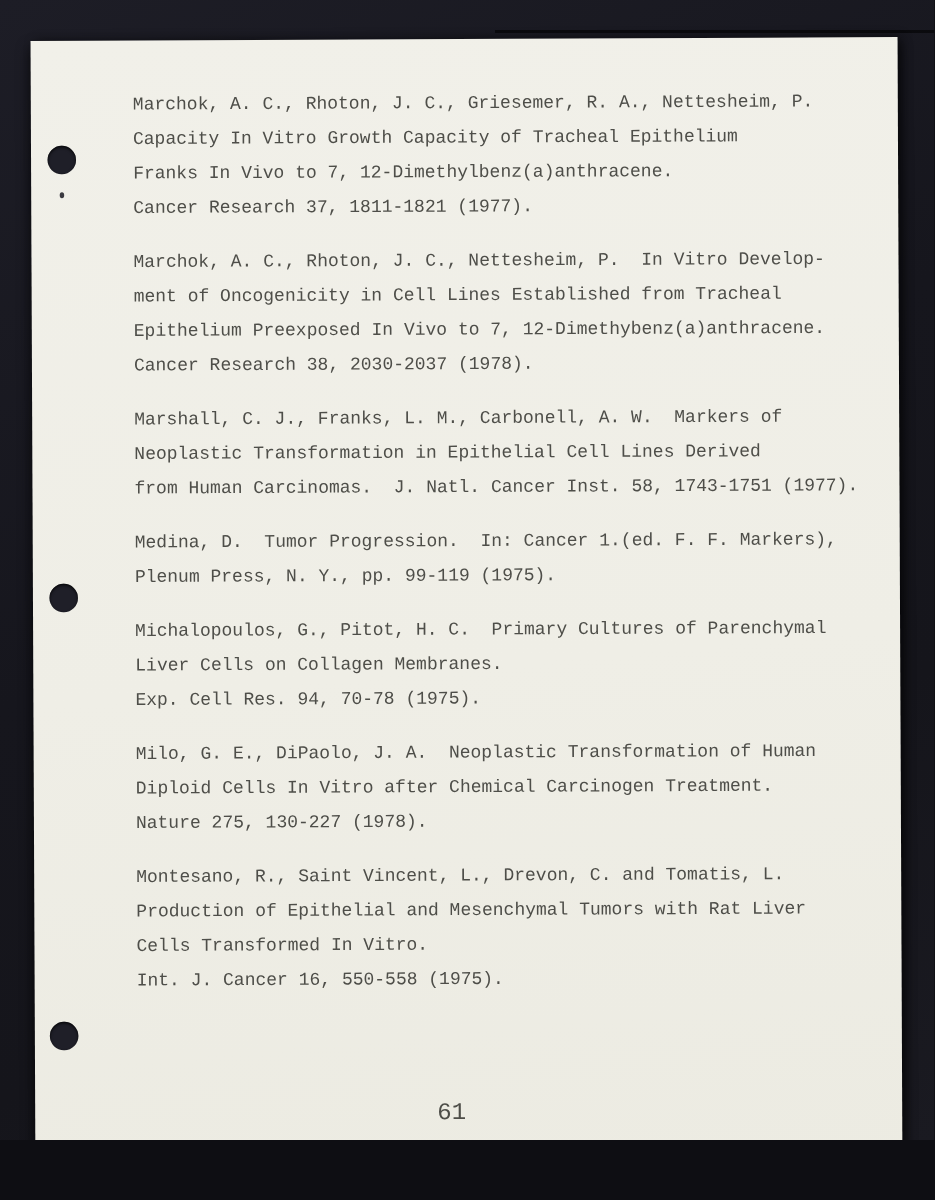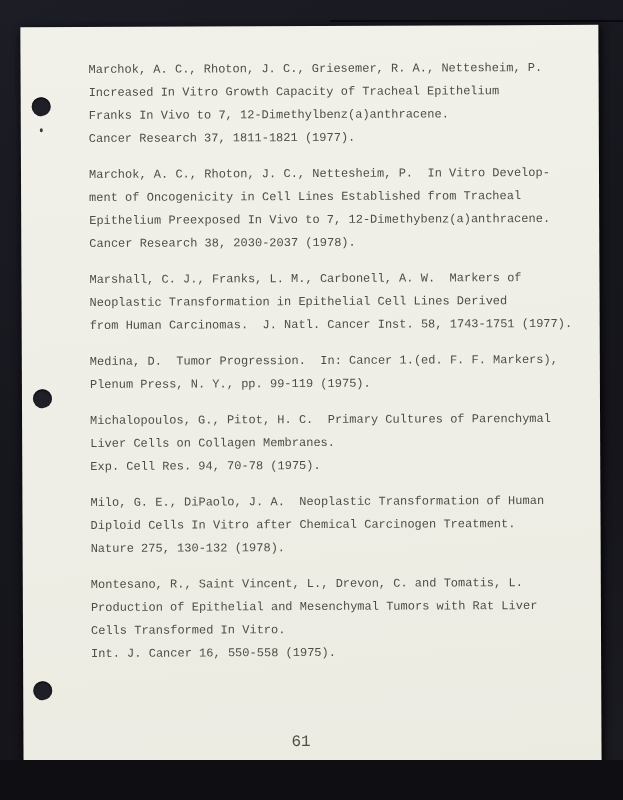--- a/index.html
+++ b/index.html
@@ -77,21 +77,21 @@
 <div class="photo">
   <div class="paper">
     <span class="hole hole-1"></span>
     <span class="hole hole-2"></span>
     <span class="hole hole-3"></span>
     <span class="ink-dot"></span>
 
     <div class="content">
         <div class="ref-block">
           <div class="ref-line"><span>Marchok, A. C., Rhoton, J. C., Griesemer, R. A., Nettesheim, P.</span></div>
-          <div class="ref-line"><span>Increased </span><span class="u">In</span><span> </span><span class="u">Vitro</span><span> Growth Capacity of Tracheal Epithelium</span></div>
+          <div class="ref-line"><span>Capacity </span><span class="u">In</span><span> </span><span class="u">Vitro</span><span> Growth Capacity of Tracheal Epithelium</span></div>
           <div class="ref-line"><span>Franks </span><span class="u">In</span><span> </span><span class="u">Vivo</span><span> to 7, 12-Dimethylbenz(a)anthracene.</span></div>
           <div class="ref-line"><span>Cancer Research 37, 1811-1821 (1977).</span></div>
         </div>
         <div class="ref-block">
           <div class="ref-line"><span>Marchok, A. C., Rhoton, J. C., Nettesheim, P.  </span><span class="u">In</span><span> </span><span class="u">Vitro</span><span> Develop-</span></div>
           <div class="ref-line"><span>ment of Oncogenicity in Cell Lines Established from Tracheal</span></div>
           <div class="ref-line"><span>Epithelium Preexposed </span><span class="u">In</span><span> </span><span class="u">Vivo</span><span> to 7, 12-Dimethybenz(a)anthracene.</span></div>
           <div class="ref-line"><span>Cancer Research 38, 2030-2037 (1978).</span></div>
         </div>
         <div class="ref-block">
@@ -104,21 +104,21 @@
           <div class="ref-line"><span>Plenum Press, N. Y., pp. 99-119 (1975).</span></div>
         </div>
         <div class="ref-block">
           <div class="ref-line"><span>Michalopoulos, G., Pitot, H. C.  Primary Cultures of Parenchymal</span></div>
           <div class="ref-line"><span>Liver Cells on Collagen Membranes.</span></div>
           <div class="ref-line"><span>Exp. Cell Res. 94, 70-78 (1975).</span></div>
         </div>
         <div class="ref-block">
           <div class="ref-line"><span>Milo, G. E., DiPaolo, J. A.  Neoplastic Transformation of Human</span></div>
           <div class="ref-line"><span>Diploid Cells </span><span class="u">In</span><span> </span><span class="u">Vitro</span><span> after Chemical Carcinogen Treatment.</span></div>
-          <div class="ref-line"><span>Nature 275, 130-132 (1978).</span></div>
+          <div class="ref-line"><span>Nature 275, 130-227 (1978).</span></div>
         </div>
         <div class="ref-block">
           <div class="ref-line"><span>Montesano, R., Saint Vincent, L., Drevon, C. and Tomatis, L.</span></div>
           <div class="ref-line"><span>Production of Epithelial and Mesenchymal Tumors with Rat Liver</span></div>
           <div class="ref-line"><span>Cells Transformed </span><span class="u">In</span><span> </span><span class="u">Vitro</span><span>.</span></div>
           <div class="ref-line"><span>Int. J. Cancer 16, 550-558 (1975).</span></div>
         </div>
       </div>
 
     <div class="pagenum">61</div>

